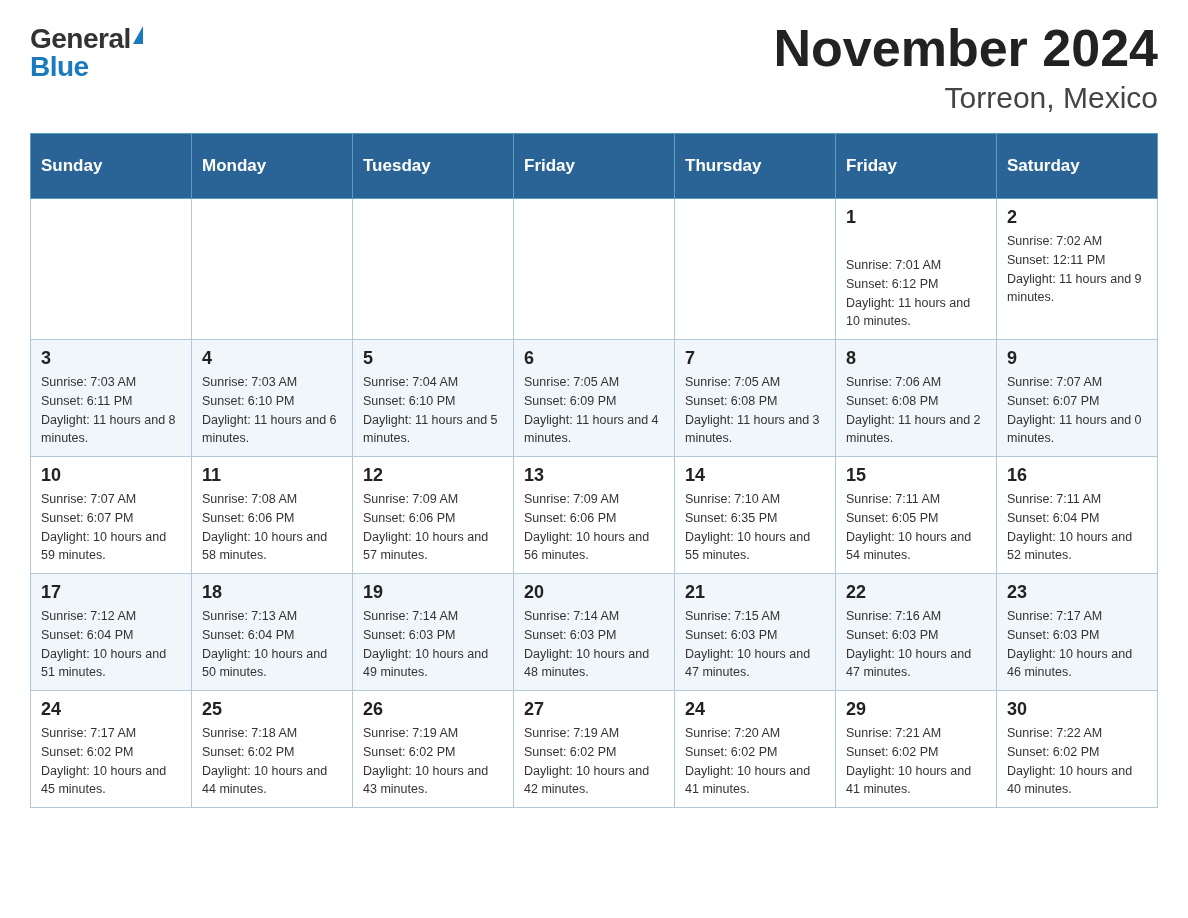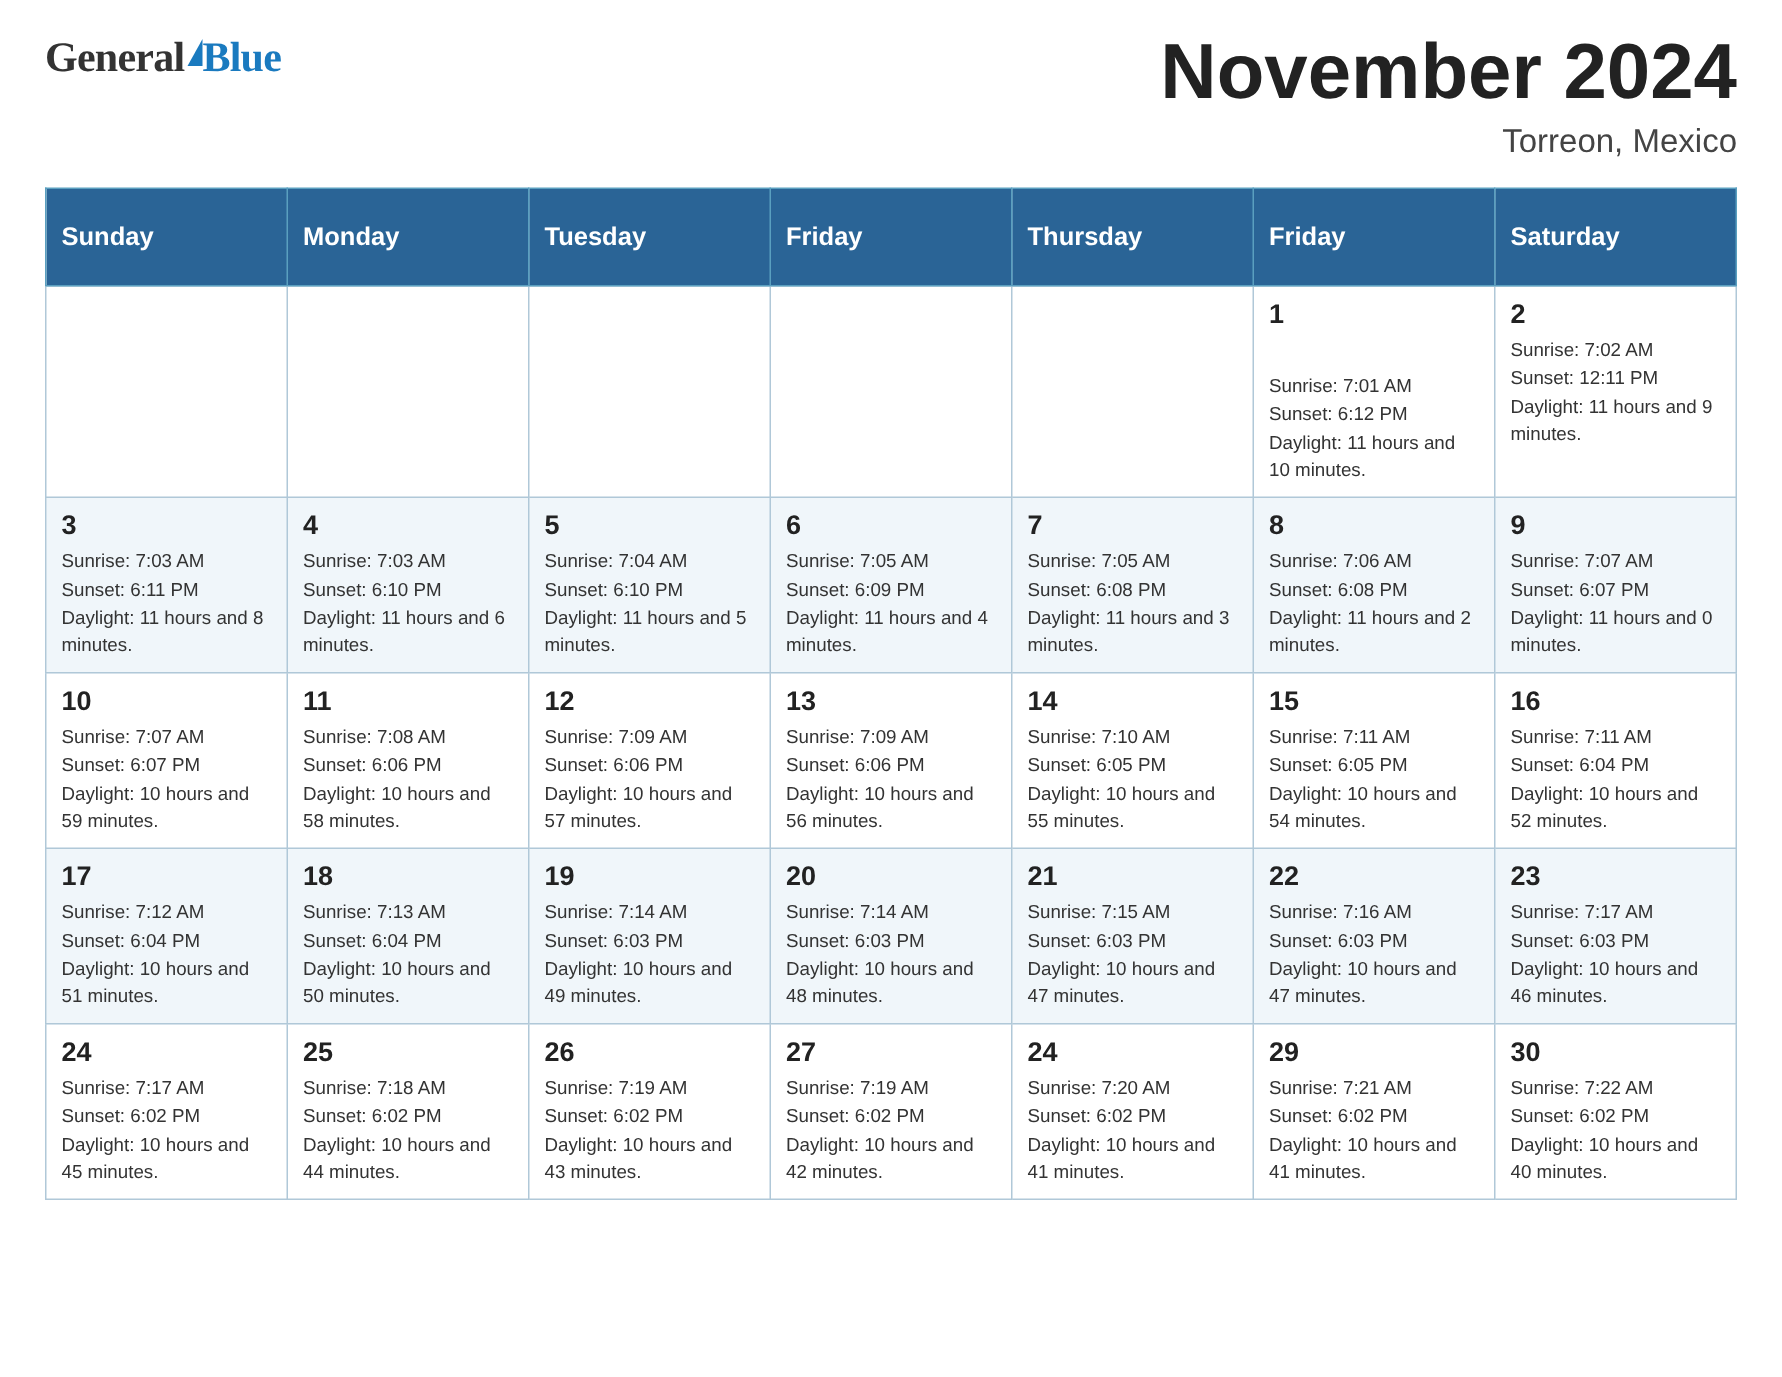--- a/index.html
+++ b/index.html
@@ -12,23 +12,23 @@
       padding: 20px 30px;
     }
     .header {
       display: flex;
       justify-content: space-between;
       align-items: flex-start;
       margin-bottom: 18px;
     }
     .logo {
       display: flex;
+      flex-direction: column;
       align-items: flex-start;
       padding-top: 5px;
-      font-family: Liberation Serif, serif;
     }
     .logo-general {
       font-size: 28px;
       font-weight: bold;
       color: #333;
       letter-spacing: -0.5px;
       line-height: 1;
     }
     .logo-blue {
       font-size: 28px;
@@ -51,21 +51,21 @@
     .title-block {
       text-align: right;
     }
     .title-block h1 {
       font-size: 52px;
       font-weight: bold;
       color: #222;
       line-height: 1.1;
     }
     .title-block h2 {
-      font-size: 22px;
+      font-size: 30px;
       font-weight: normal;
       color: #444;
       margin-top: 4px;
     }
     .calendar {
       width: 100%;
       border-collapse: collapse;
       border: 1px solid #5a9fbf;
     }
     .calendar th {
@@ -225,21 +225,21 @@
         </td>
         <td>
           <div class="day-number">13</div>
           <div class="day-info" style="white-space: pre-line;">Sunrise: 7:09 AM
 Sunset: 6:06 PM
 Daylight: 10 hours and 56 minutes.</div>
         </td>
         <td>
           <div class="day-number">14</div>
           <div class="day-info" style="white-space: pre-line;">Sunrise: 7:10 AM
-Sunset: 6:05 PM
+Sunset: 6:35 PM
 Daylight: 10 hours and 55 minutes.</div>
         </td>
         <td>
           <div class="day-number">15</div>
           <div class="day-info" style="white-space: pre-line;">Sunrise: 7:11 AM
 Sunset: 6:05 PM
 Daylight: 10 hours and 54 minutes.</div>
         </td>
         <td>
           <div class="day-number">16</div>

